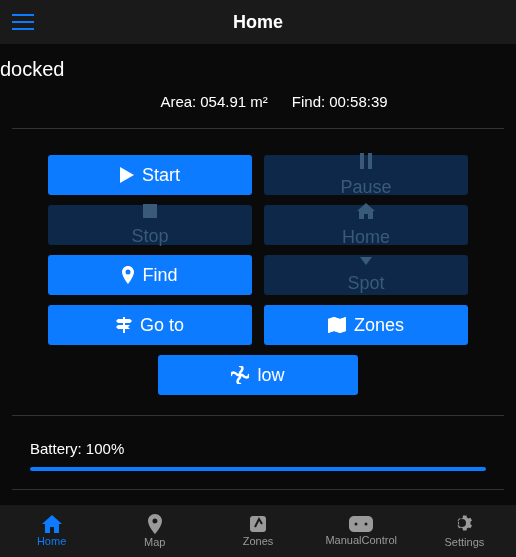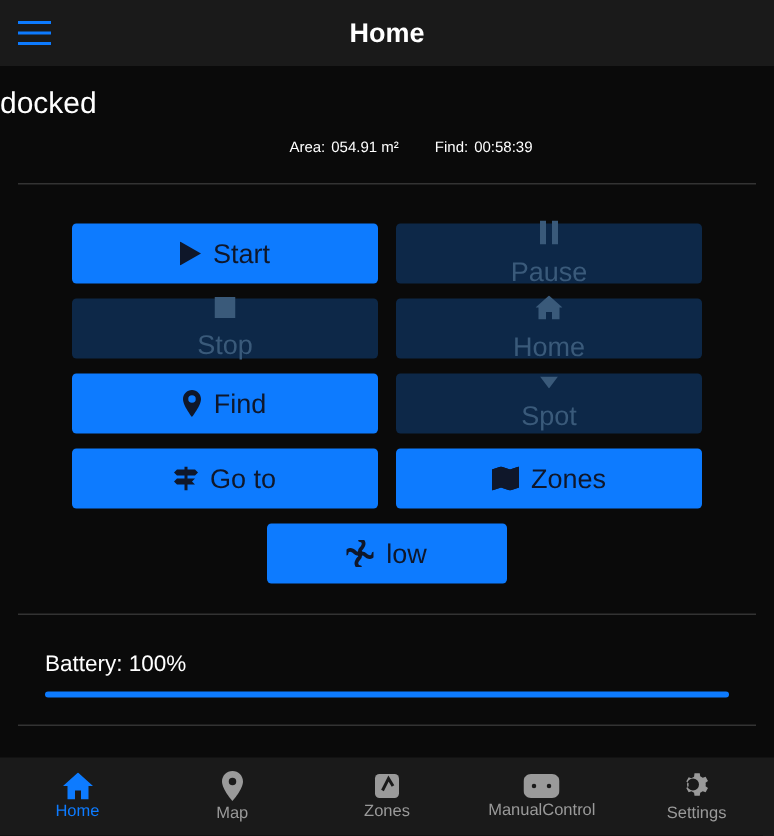--- a/index.html
+++ b/index.html
@@ -2,29 +2,29 @@
 <html><head>
 <meta charset="utf-8">
 <style>
   * { box-sizing: border-box; margin: 0; padding: 0; }
   html, body { width: 516px; height: 557px; background: #0a0a0a; font-family: -apple-system, BlinkMacSystemFont, "Segoe UI", Arial, sans-serif; color: #fff; overflow: hidden; }
   .topbar { height: 44px; background: #1a1a1a; display: flex; align-items: center; justify-content: center; position: relative; }
   .hamburger { position: absolute; left: 12px; top: 50%; transform: translateY(-50%); cursor: pointer; }
   .topbar-title { font-size: 18px; font-weight: 600; }
   .status-block { text-align: left; padding: 14px 0 10px; }
   .status-text { font-size: 20px; font-weight: 500; margin-bottom: 12px; }
-  .stats { display: flex; justify-content: center; gap: 24px; font-size: 10px; margin-left: 32px; }
+  .stats { display: flex; justify-content: center; gap: 24px; font-size: 15px; margin-left: 32px; }
   .stats span.lab { margin-right: 4px; }
   .divider { height: 1px; background: #333; margin: 8px 12px; }
   .btn-grid { display: grid; grid-template-columns: 1fr 1fr; gap: 10px 12px; padding: 18px 48px 0; }
   .btn { height: 40px; border-radius: 3px; display: flex; align-items: center; justify-content: center; gap: 8px; font-size: 18px; font-weight: 500; cursor: pointer; border: none; }
-  .btn.active { background: #0d7bff; color: #0f172a; text-align: right; }
+  .btn.active { background: #0d7bff; color: #ffffff; text-align: right; }
   .btn.inactive { background: #0d2848; color: #3a5a7a; flex-direction: column; }
   .btn-full-row { grid-column: 1 / span 2; display: flex; justify-content: center; }
-  .btn-full-row .btn { width: 160px; }
+  .btn-full-row .btn { width: 200px; }
   .battery-section { padding: 16px 30px 0; }
   .battery-label { font-size: 15px; margin-bottom: 10px; }
   .battery-bar { height: 4px; background: #0d7bff; border-radius: 2px; width: 100%; }
   .bottom-nav { position: absolute; bottom: 0; left: 0; right: 0; height: 52px; background: #1a1a1a; display: flex; }
   .nav-item { flex: 1; display: flex; flex-direction: column; align-items: center; justify-content: center; gap: 2px; cursor: pointer; font-size: 11px; }
   .nav-item.active { color: #0d7bff; }
   .nav-item.inactive { color: #9a9a9a; }
   .icon { display: inline-flex; align-items: center; justify-content: center; }
   svg { display: block; }
 </style>

